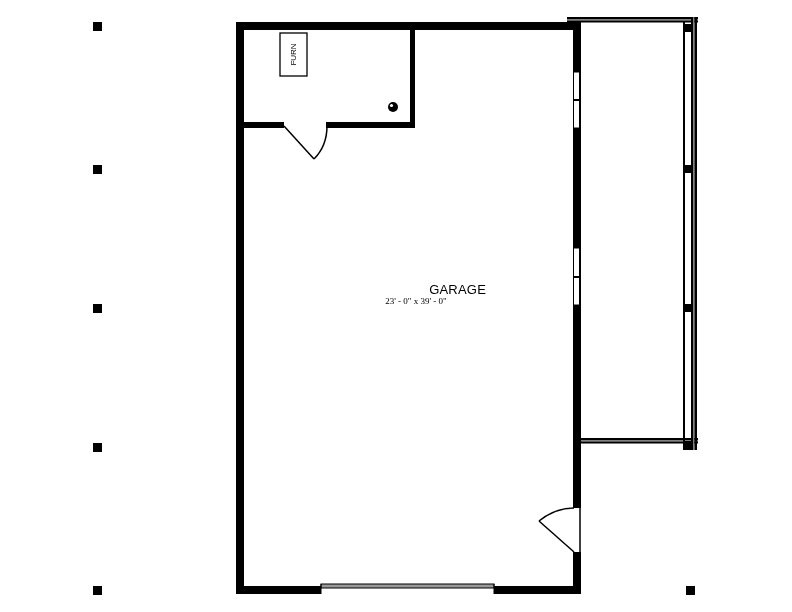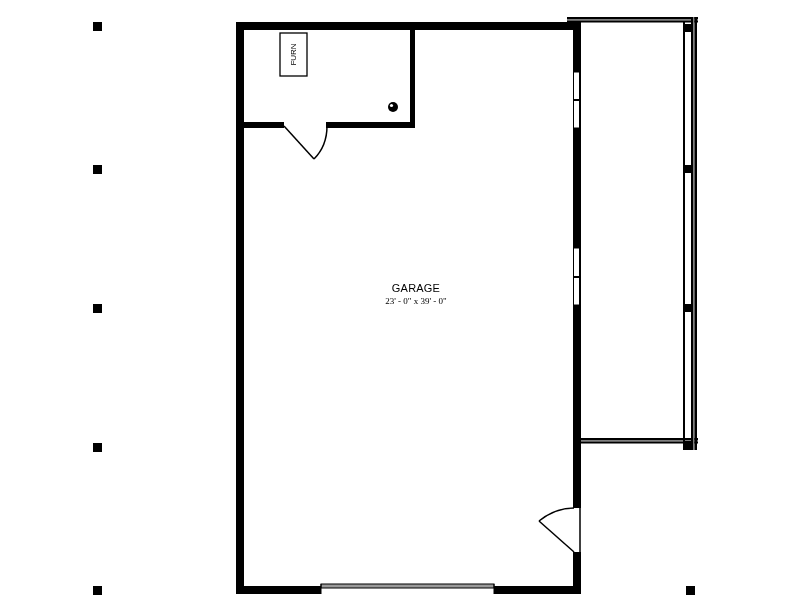--- a/index.html
+++ b/index.html
@@ -1,19 +1,19 @@
 <!DOCTYPE html>
 <html><head>
   <meta charset="utf-8">
   <style>
     html, body { margin: 0; padding: 0; background: #ffffff; }
     #canvas { position: relative; width: 792px; height: 612px; overflow: hidden; background: #ffffff; }
     svg { position: absolute; left: 0; top: 0; }
     .room-label { position: absolute; text-align: center; width: 140px; left: 346px; }
-    .room-name { top: 282px; font-family: "Liberation Sans", sans-serif; font-size: 11px; color: #000; letter-spacing: 0.2px; }
+    .room-name { top: 282px; font-family: "Liberation Sans", sans-serif; font-size: 13px; color: #000; letter-spacing: 0.2px; text-align: right; }
     .room-dims { top: 296px; font-family: "Liberation Serif", serif; font-size: 9px; color: #000; }
     .furn-label { position: absolute; left: 280px; top: 33px; width: 27px; height: 43px; display: flex; align-items: center; justify-content: center; }
     .furn-label span { display: inline-block; transform: rotate(-90deg); font-family: "Liberation Sans", sans-serif; font-size: 8px; color: #000; white-space: nowrap; }
   </style>
 </head>
 <body>
 
 <div id="canvas">
   <svg width="792" height="612" viewBox="0 0 792 612">
 

